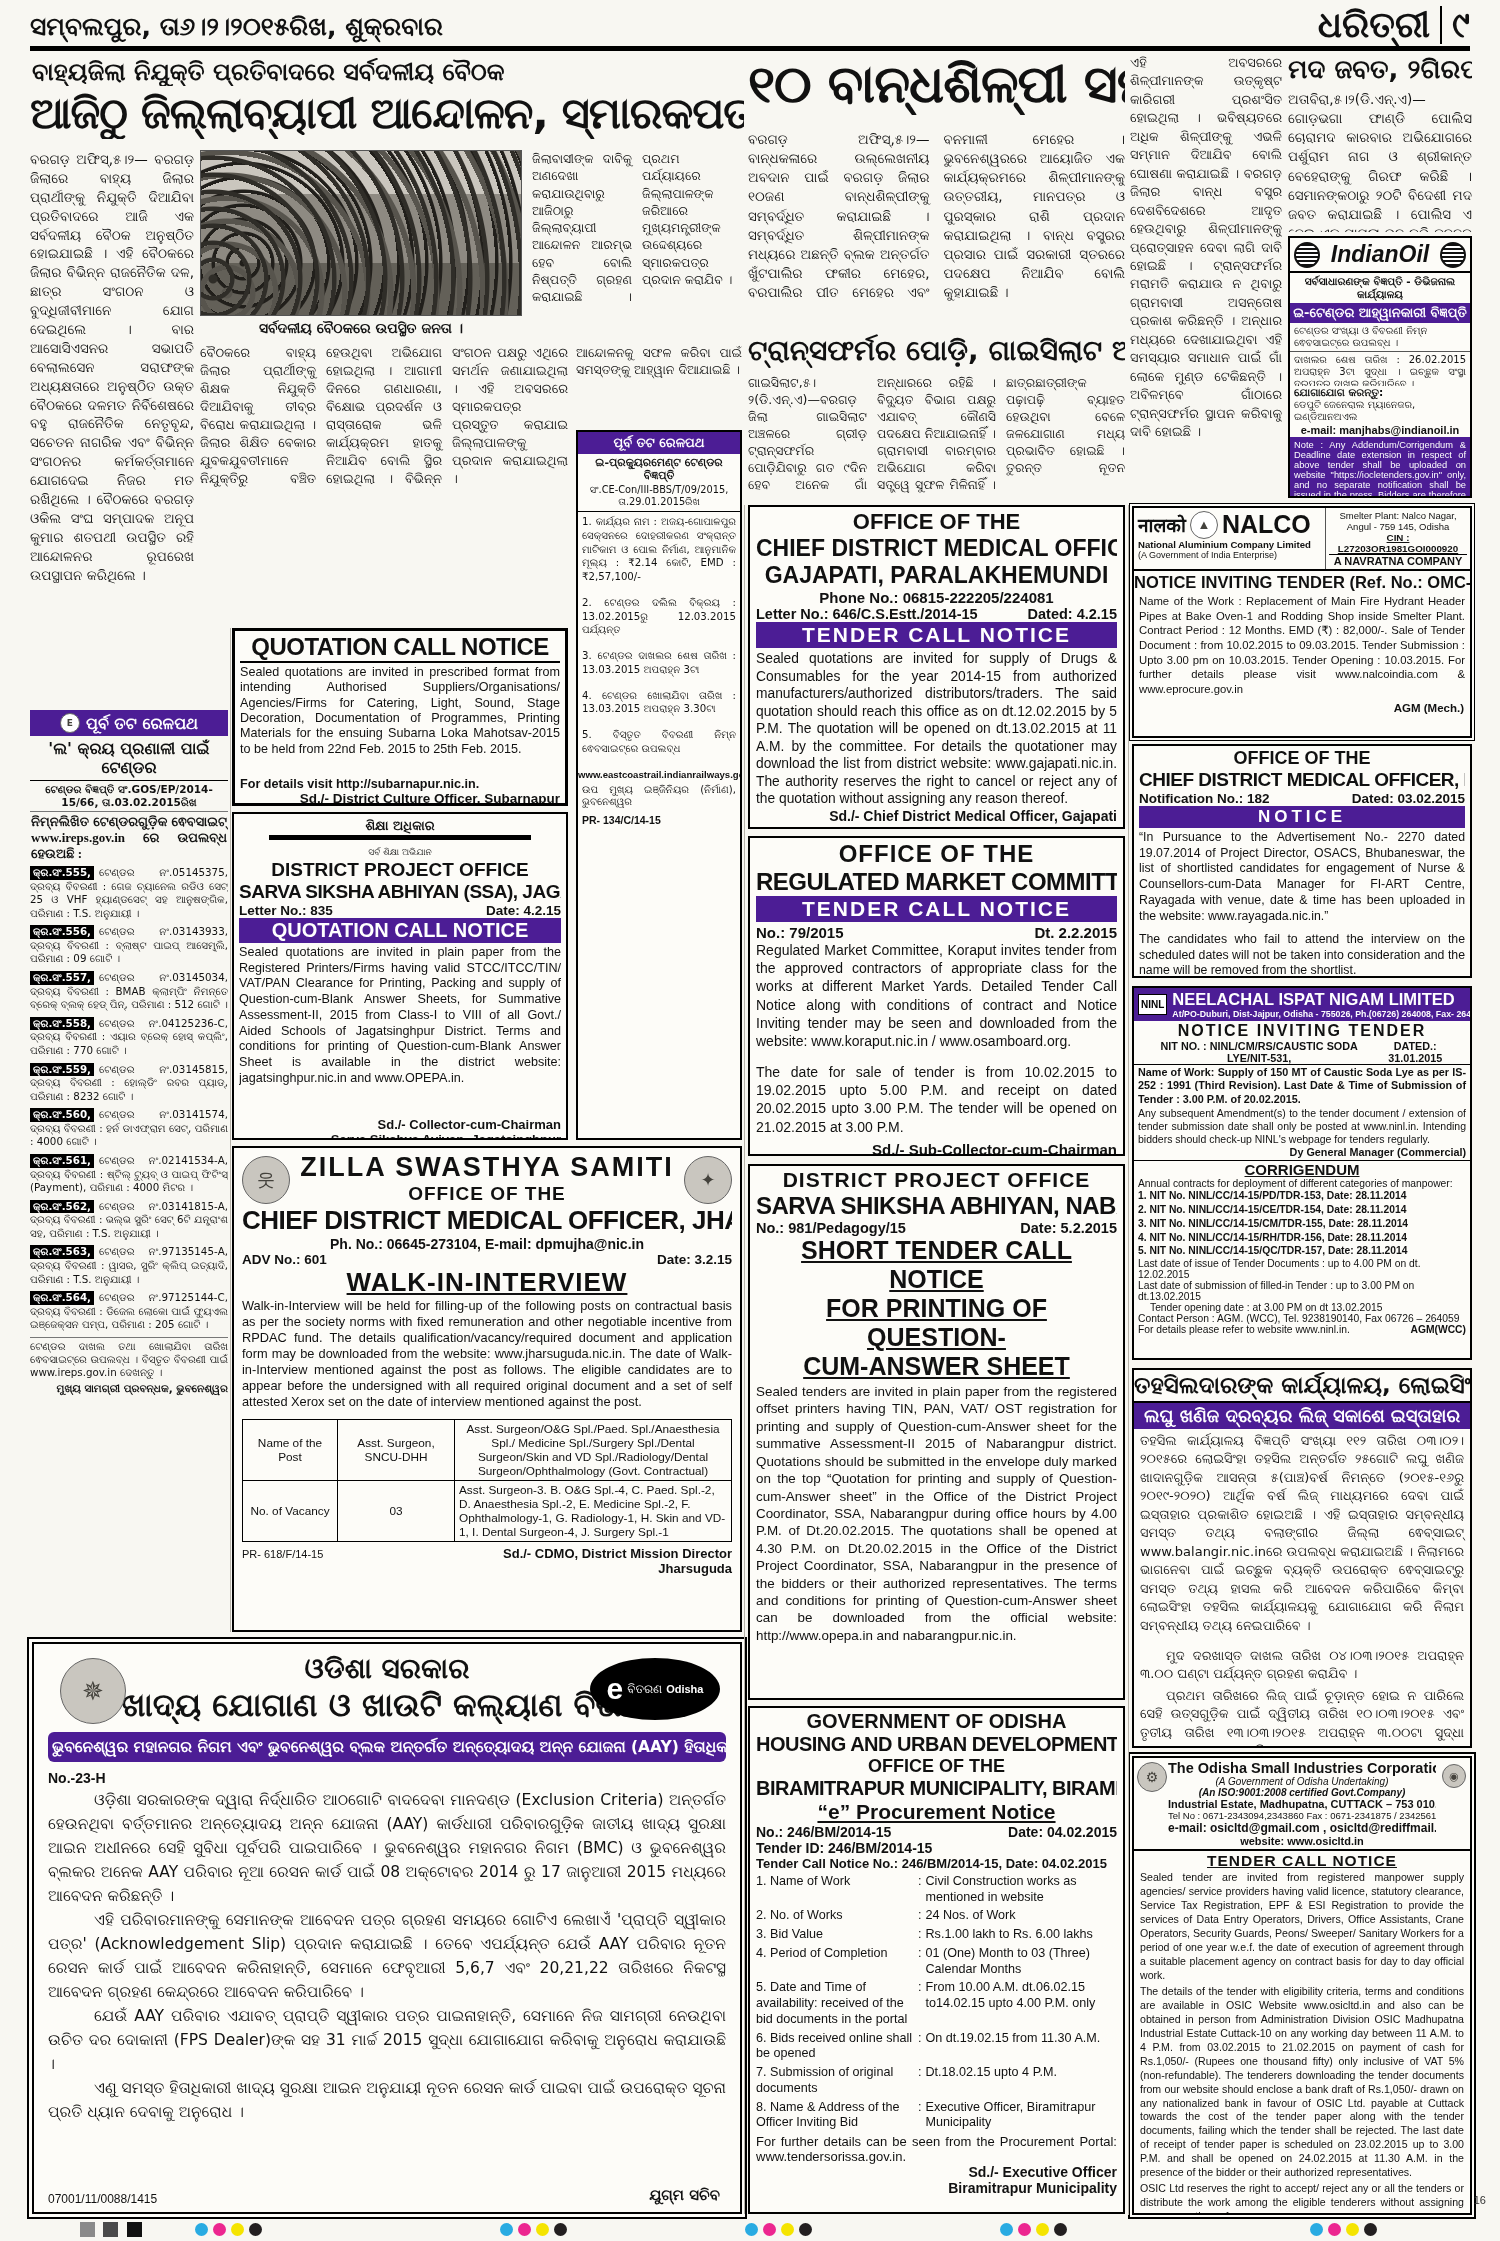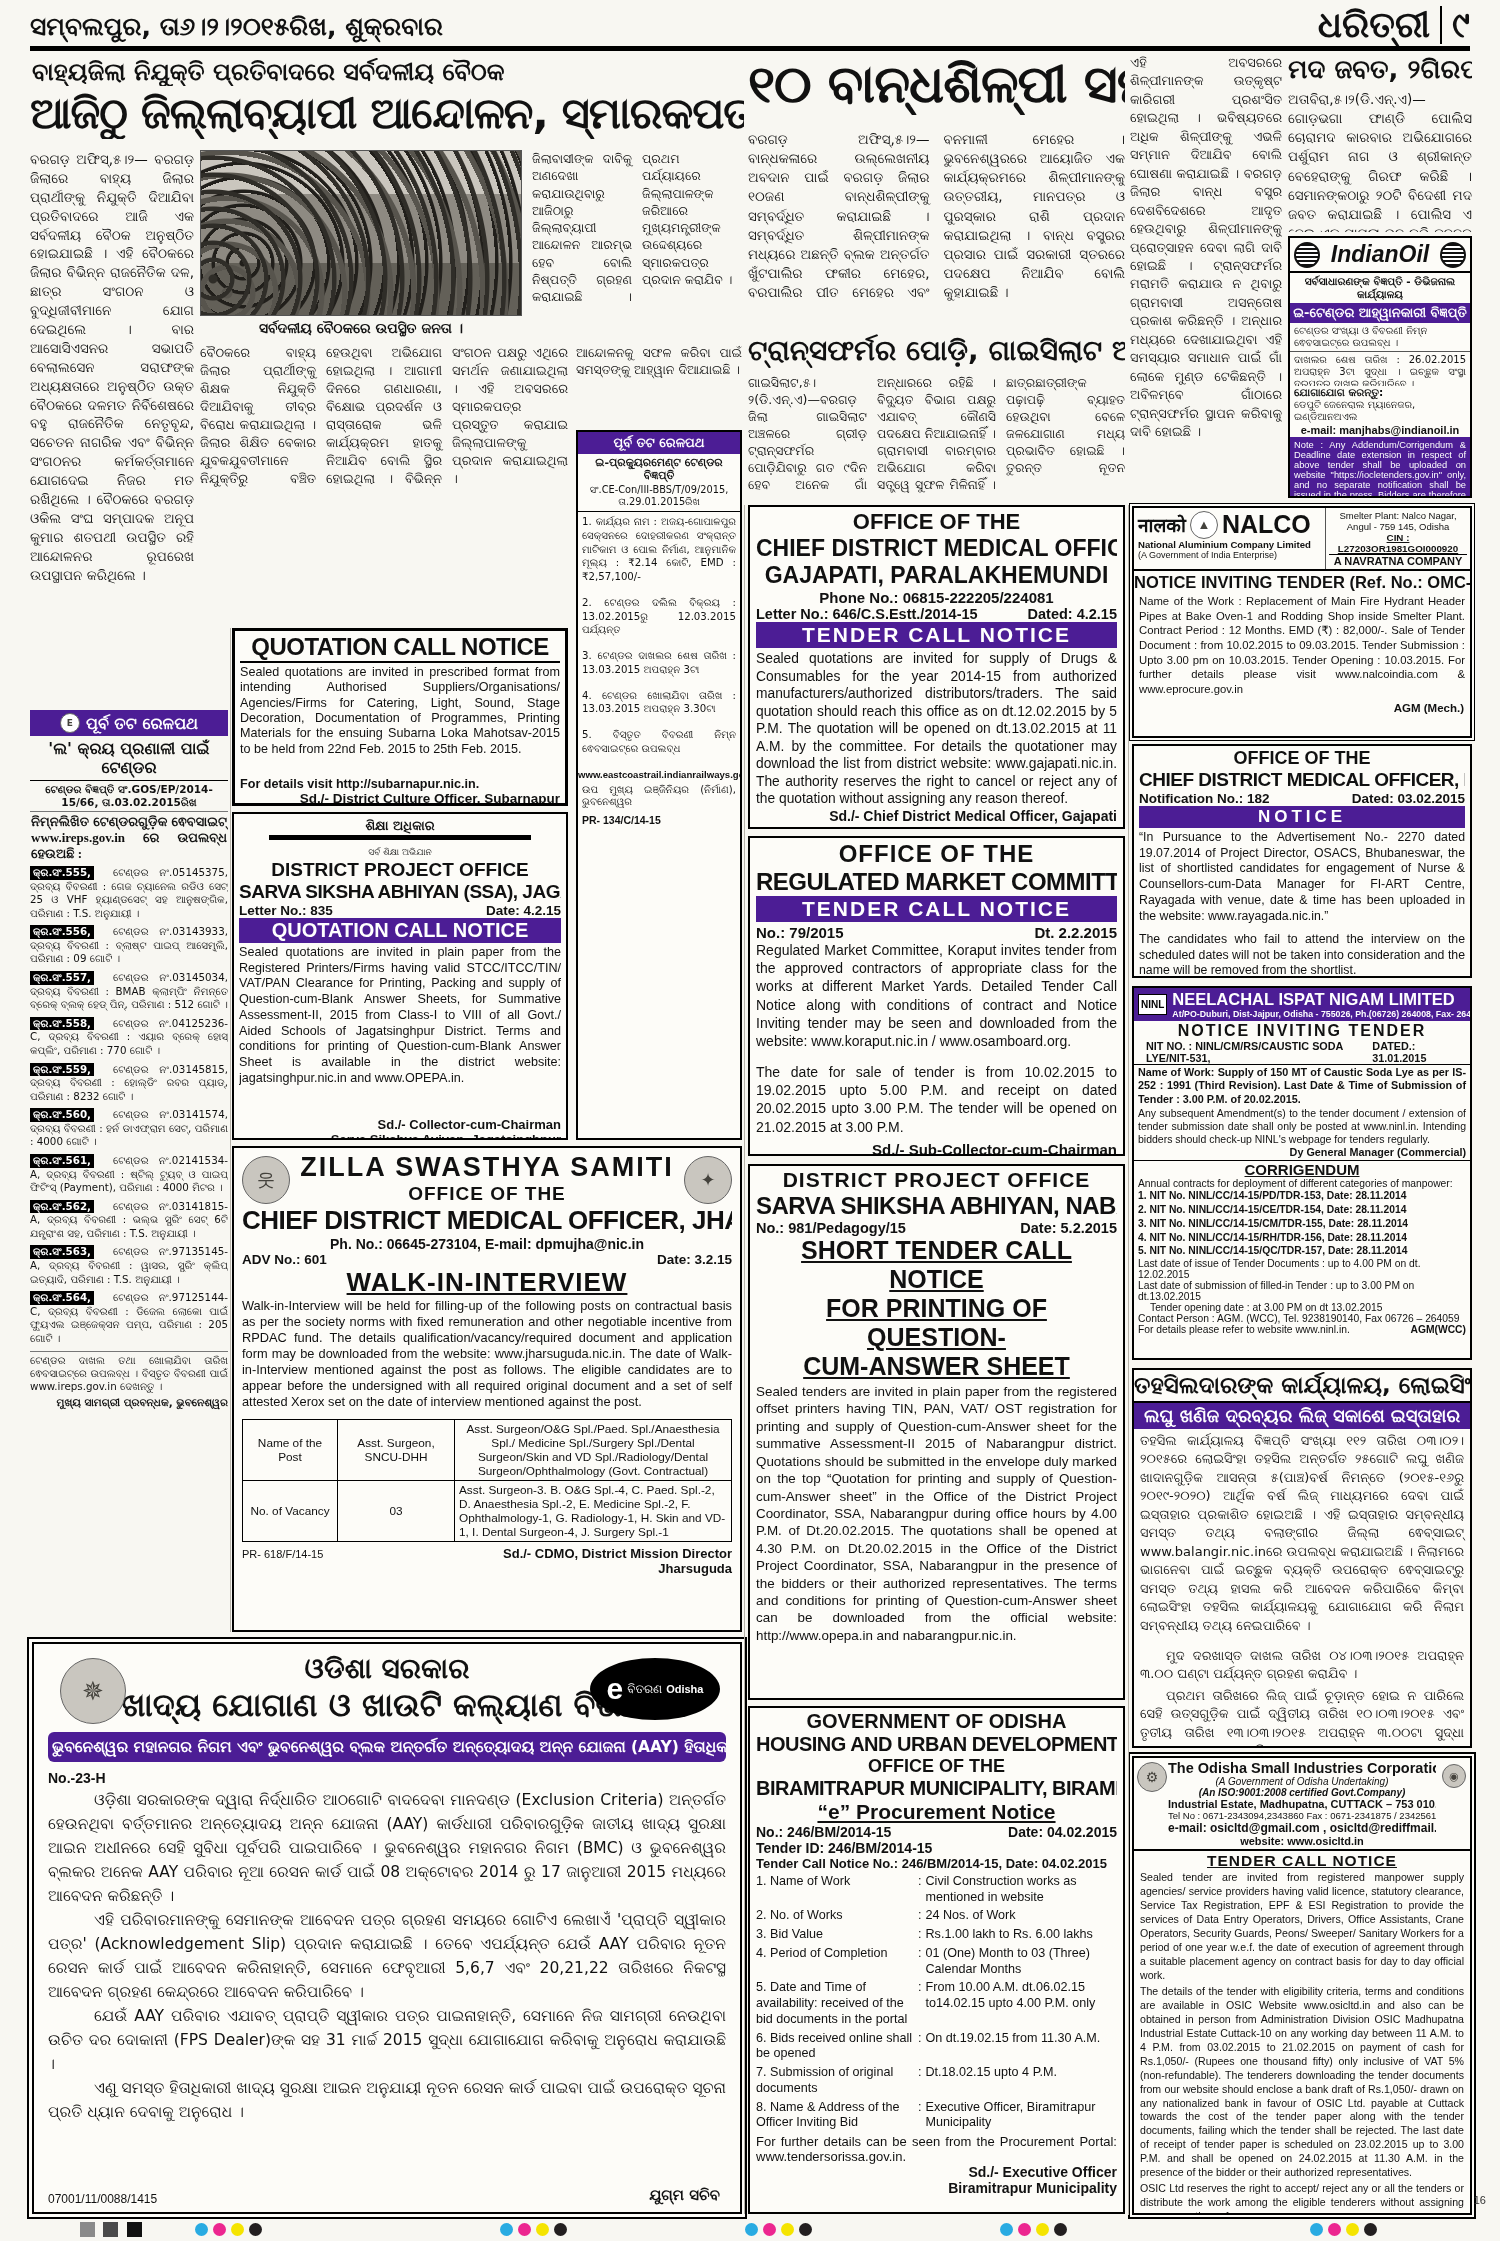--- a/index.html
+++ b/index.html
@@ -18,21 +18,21 @@
   .cond{font-stretch:condensed;letter-spacing:-.5px;}
   .odia{font-family:"DejaVu Sans","Liberation Sans",sans-serif;}
   .flexlr{display:flex;justify-content:space-between;align-items:baseline;}
   .photo{background-color:#98948c;
     background-image:
       repeating-radial-gradient(circle at 12px 128px,#2f2d28 0 4px,transparent 5px 17px),
       repeating-radial-gradient(circle at 26px 142px,#57544d 0 5px,transparent 6px 23px),
       repeating-radial-gradient(circle at 42px 112px,#211f1b 0 3px,transparent 4px 14px),
       linear-gradient(180deg,#cac6be 0 26%,#8e8a82 26% 68%,#636058 68%);
     border:1px solid #555;}
-  .chip{display:inline-block;background:#000;color:#fff;font-weight:bold;padding:0 3px;margin-right:19px;}
+  .chip{display:inline-block;background:#000;color:#fff;font-weight:bold;padding:0 3px;margin-right:5px;}
   .vrule{position:absolute;width:1px;background:#b7b3aa;}
   .dot{width:13px;height:13px;border-radius:50%;display:inline-block;margin-right:5px;}
   .sq{width:15px;height:15px;display:inline-block;margin-right:4px;}
   table.jt1{border-collapse:collapse;width:100%;}
   table.jt1 td{border:1px solid #000;padding:2px 4px;vertical-align:middle;}
   .circlogo{border-radius:50%;background:#c9c6bf;border:1px solid #666;display:flex;align-items:center;justify-content:center;color:#44423c;}
   .stripe{background:repeating-linear-gradient(0deg,#111 0 2px,#fff 2px 4px);border-radius:50%;border:2px solid #111;}
 </style>
 </head>
 <body>
@@ -340,21 +340,21 @@
 
   <div class="abs box" style="left:1132px;top:986px;width:340px;height:374px;">
     <div class="bar" style="display:flex;align-items:center;gap:5px;text-align:left;padding:2px 4px;">
       <span style="background:#fff;color:#000;font-weight:bold;font-size:10px;padding:4px 2px;border:1px solid #000;">NINL</span>
       <span style="flex:1;">
         <span class="b nw" style="font-size:16.5px;display:block;">NEELACHAL ISPAT NIGAM LIMITED</span>
         <span class="nw" style="font-size:8.8px;display:block;font-weight:bold;">At/PO-Duburi, Dist-Jajpur, Odisha - 755026, Ph.(06726) 264008, Fax- 264009</span>
       </span>
     </div>
     <div class="b ctr" style="font-size:16px;letter-spacing:2px;padding-top:1px;">NOTICE INVITING TENDER</div>
-    <div class="flexlr b" style="font-size:10.8px;padding:0 12px;border-bottom:1px solid #000;">
+    <div class="flexlr b" style="font-size:10.8px;padding:0 12px;border-bottom:1px solid #000;text-align:center;">
       <span>NIT NO. : NINL/CM/RS/CAUSTIC SODA LYE/NIT-531,</span>
       <span>DATED.: 31.01.2015</span>
     </div>
     <div class="jt b" style="font-size:10.8px;line-height:1.25;padding:1px 4px;">Name of Work: Supply of 150 MT of Caustic Soda Lye as per IS-252 : 1991 (Third Revision). Last Date &amp; Time of Submission of Tender : 3.00 P.M. of 20.02.2015.</div>
     <div class="jt" style="font-size:10.5px;line-height:1.22;padding:0 4px;">Any subsequent Amendment(s) to the tender document / extension of tender submission date shall only be posted at www.ninl.in. Intending bidders should check-up NINL's webpage for tenders regularly.</div>
     <div class="b rt" style="font-size:10.8px;padding:0 4px;">Dy General Manager (Commercial)</div>
     <div class="b ctr" style="font-size:15px;text-decoration:underline;border-top:1px solid #000;margin-top:2px;">CORRIGENDUM</div>
     <div style="font-size:10.3px;padding:0 4px;">Annual contracts for deployment of different categories of manpower:</div>
     <div class="b" style="font-size:10.3px;padding:0 4px;line-height:1.35;">
       <div>1. NIT No. NINL/CC/14-15/PD/TDR-153, Date: 28.11.2014</div>

